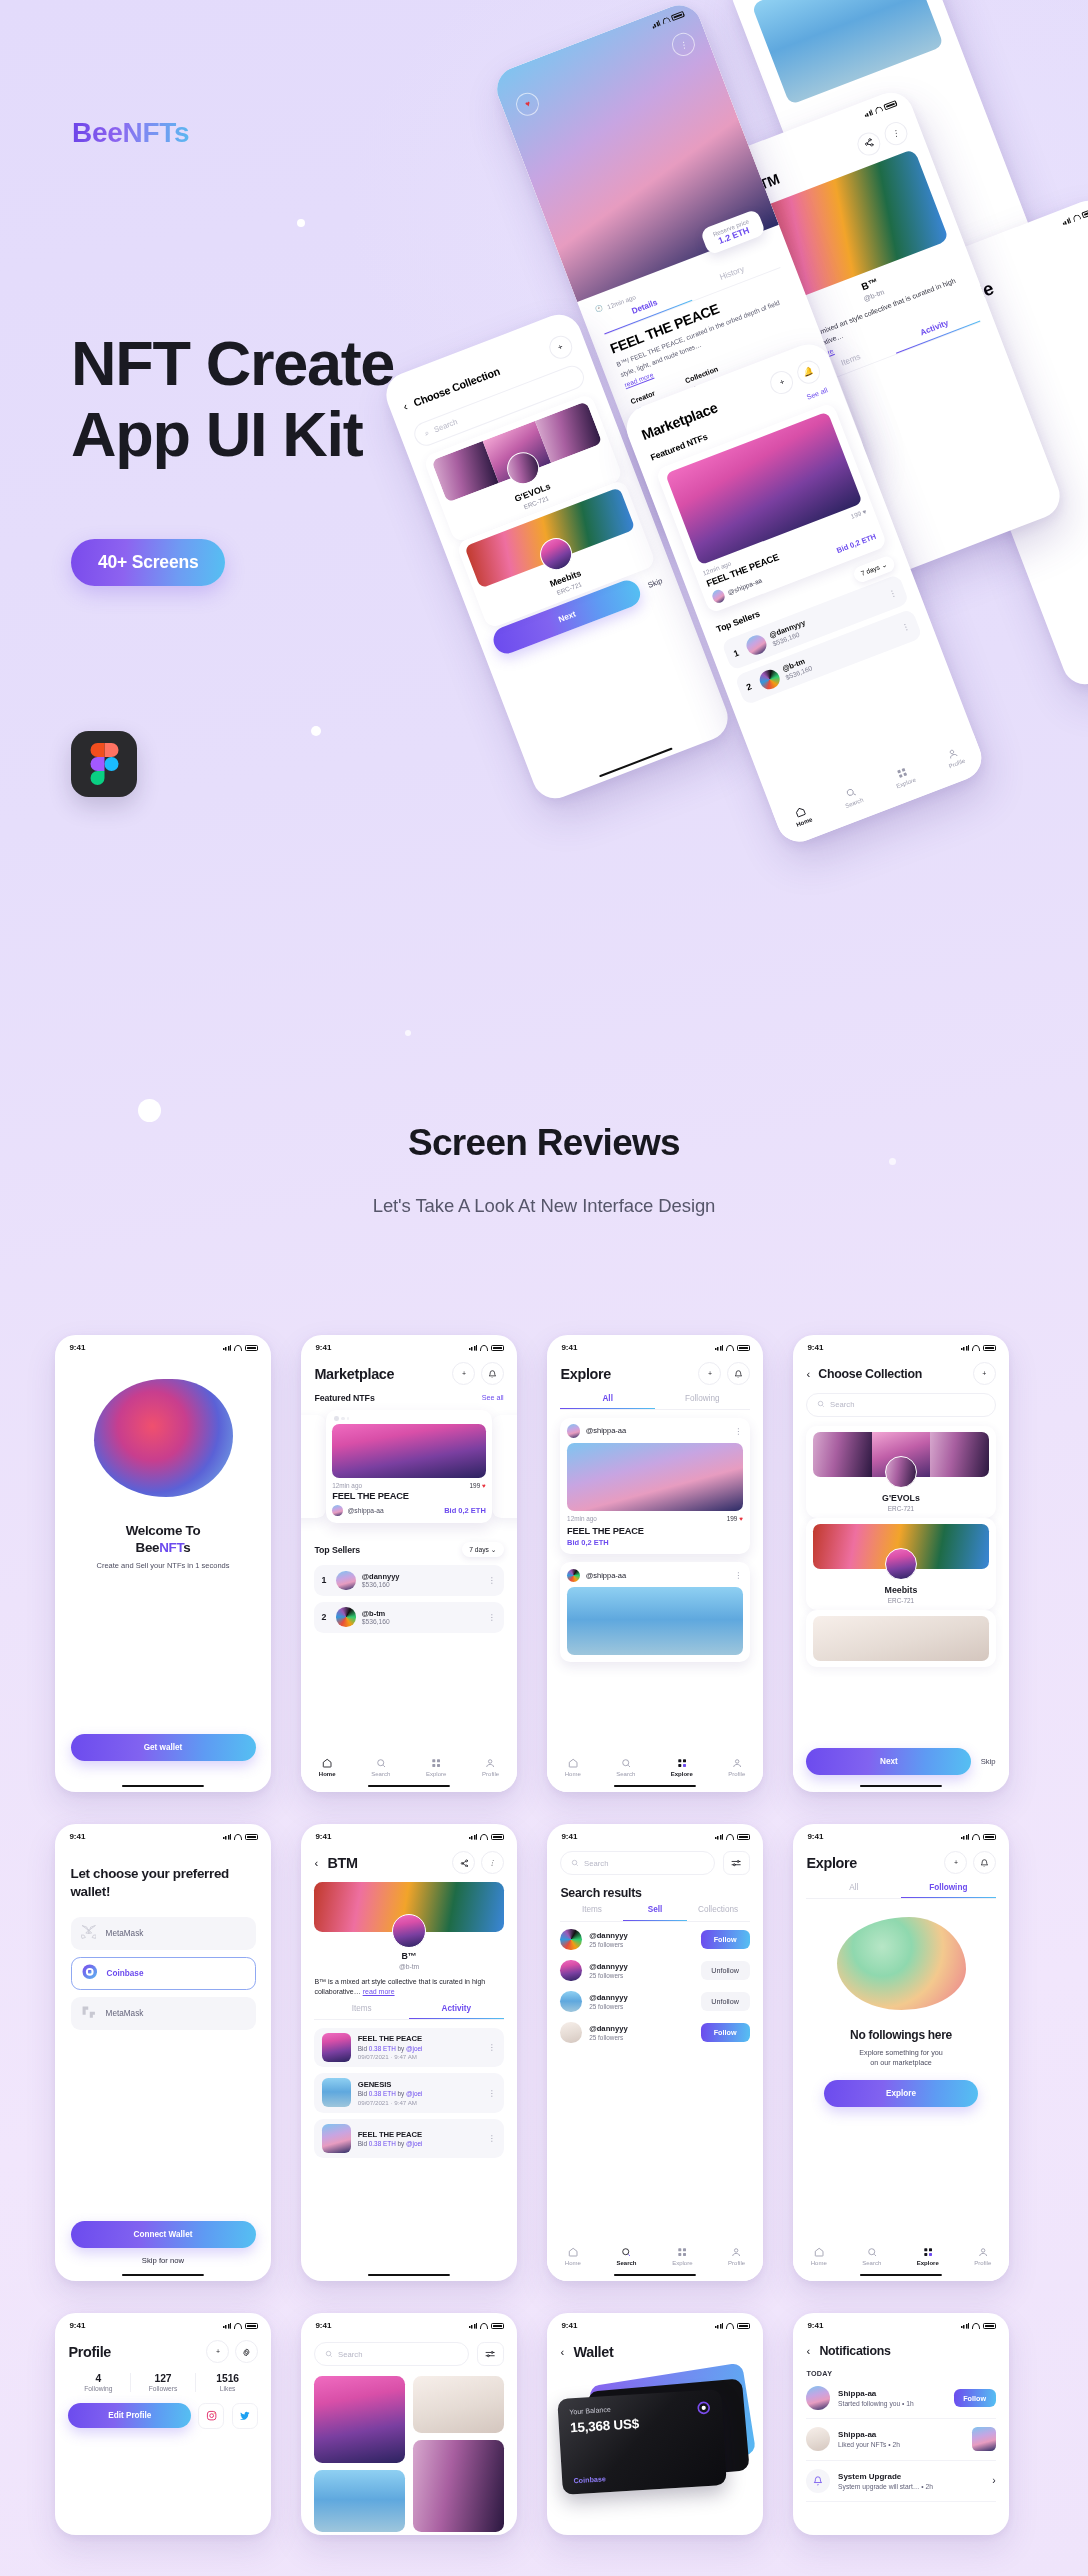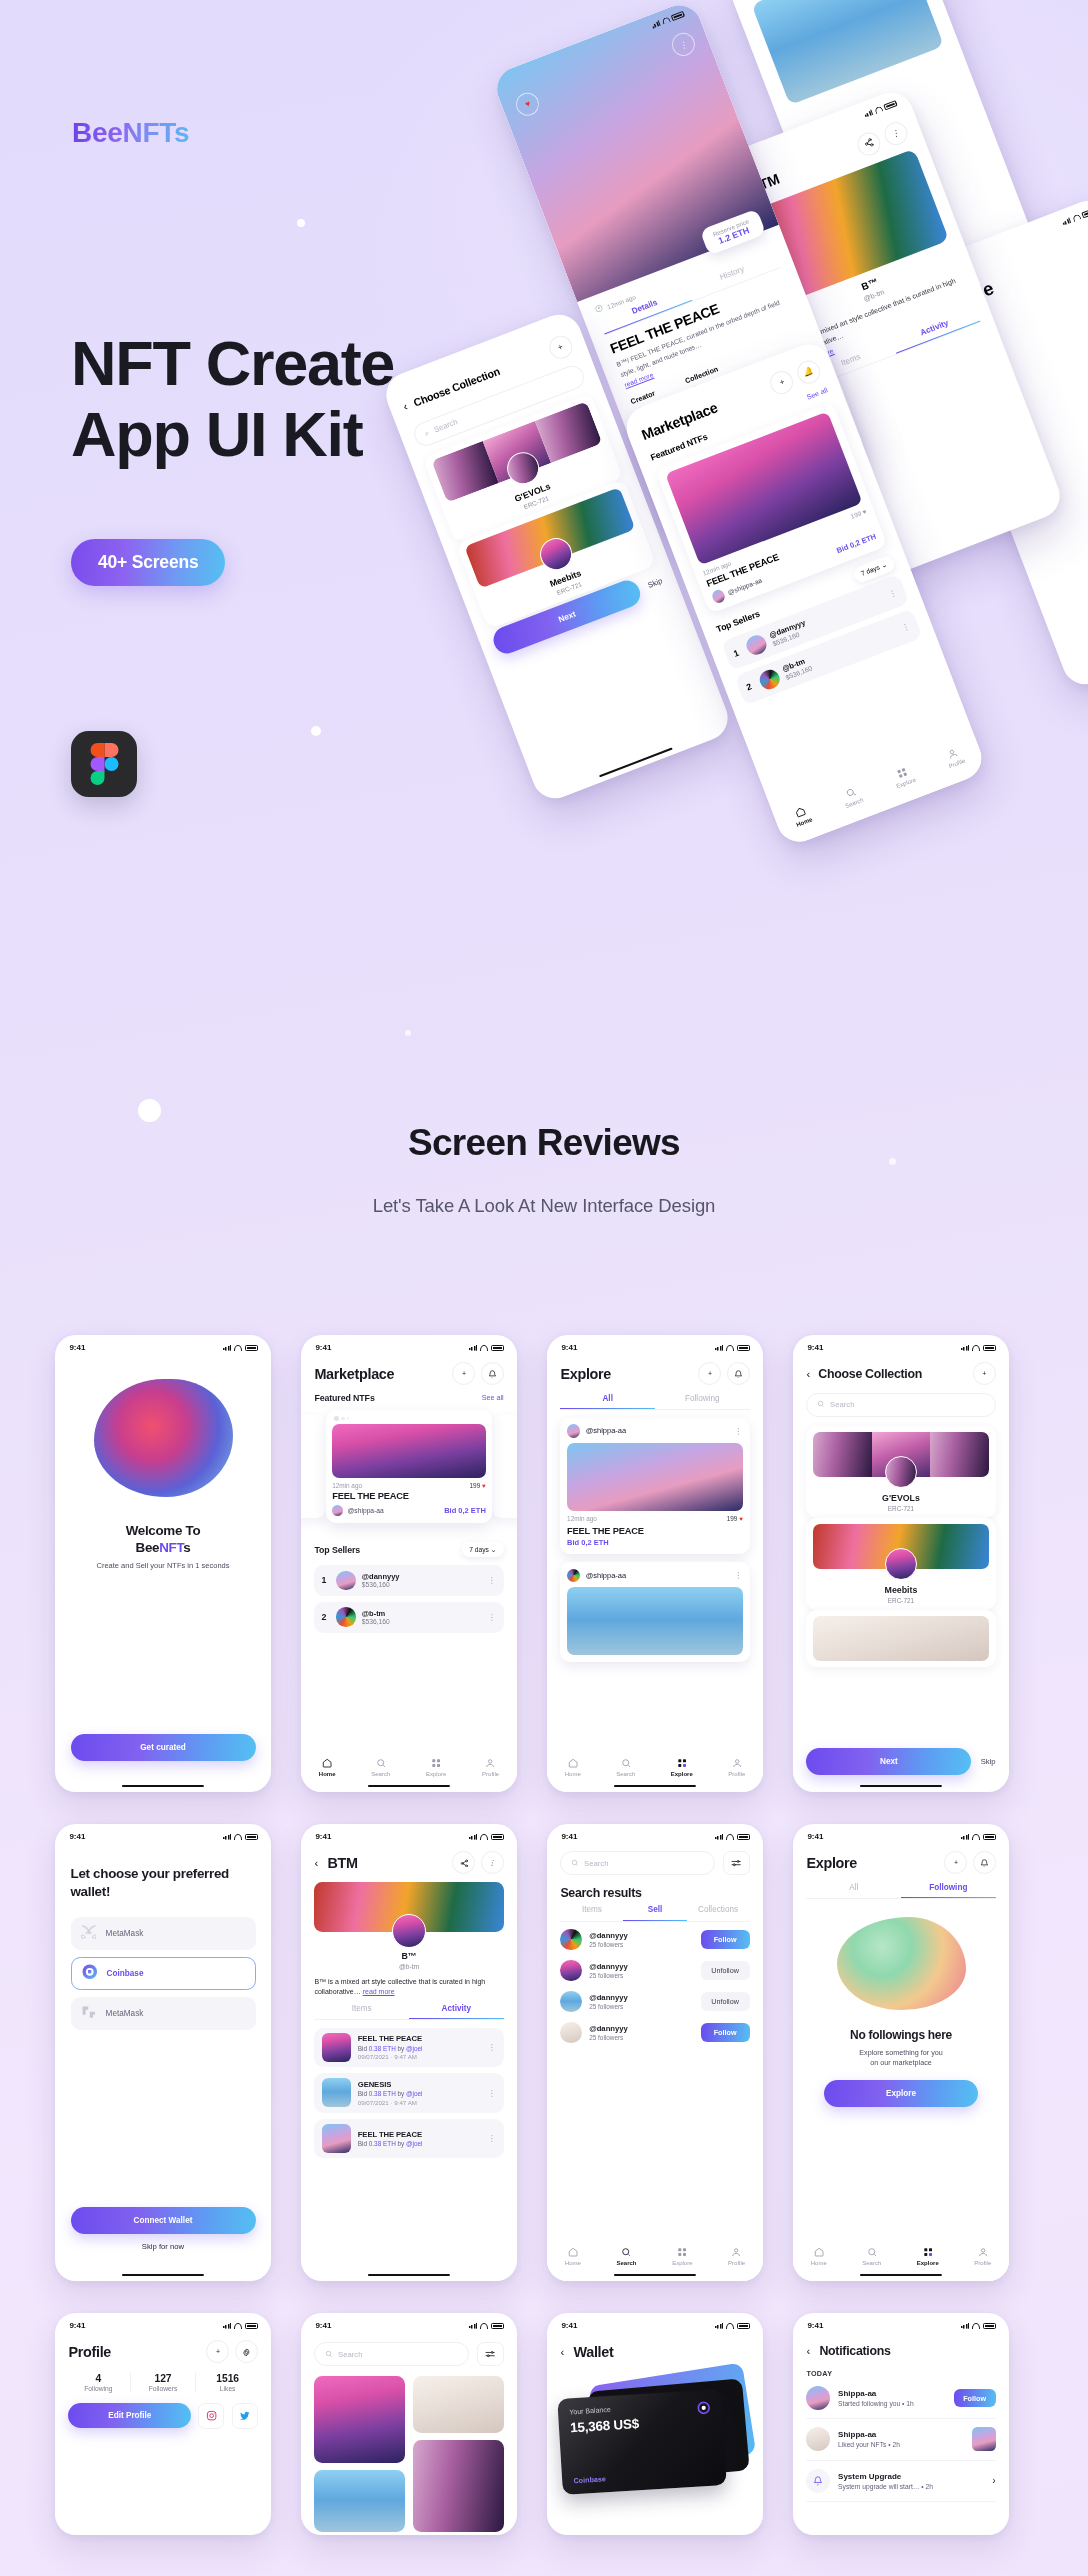--- a/index.html
+++ b/index.html
@@ -523,21 +523,21 @@
           <div class="art-rocket" style="width:139px;height:118px;border-radius:50% 44% 48% 52%/52% 48% 52% 48%;filter:blur(0.2px);"></div>
         </div>
         <div style="text-align:center;padding:0 15.5px;">
           <div style="font-size:13.4px;font-weight:700;letter-spacing:-0.3px;">Welcome To</div>
           <div style="font-size:13.4px;font-weight:700;letter-spacing:-0.3px;margin-top:2.1px;">
             <span>Bee</span><span style="color:#6C4BEE;">NFT</span><span>s</span>
           </div>
           <div style="font-size:7.5px;color:#4D4D60;margin-top:6.2px;">Create and Sell your NTFs in 1 seconds</div>
         </div>
         <div style="position:absolute;left:15.5px;right:15.5px;bottom:31px;">
-          <div class="pill-btn">Get curated</div>
+          <div class="pill-btn">Get wallet</div>
         </div>
         <div class="homebar"></div>
       </div>
 
       <div class="card">
         <div class="stbar">
             <span>9:41</span>
           <span class="rgt">
               <i class="bars"></i>
               <i class="wifi"></i>
@@ -809,21 +809,21 @@
           </div>
           <div class="wallet-opt">
             <span>
               <svg width="15.5" height="14.4" viewBox="0 0 30 28" fill="#C8C8D2">
                   <path d="M3 3h11v6H9v10H3z"></path>
                   <path d="M17 13h10v6h-4v6h-6z"></path>
                 </svg></span>
             <span>MetaMask</span>
           </div>
         </div>
-        <div style="position:absolute;left:15.5px;right:15.5px;bottom:30px;">
+        <div style="position:absolute;left:15.5px;right:15.5px;bottom:16px;">
           <div class="pill-btn">Connect Wallet</div>
           <div style="text-align:center;margin-top:8.2px;font-size:7.7px;color:#2C2C3C;">Skip for now</div>
         </div>
         <div class="homebar"></div>
       </div>
 
       <div class="card">
         <div class="stbar">
             <span>9:41</span>
           <span class="rgt">

